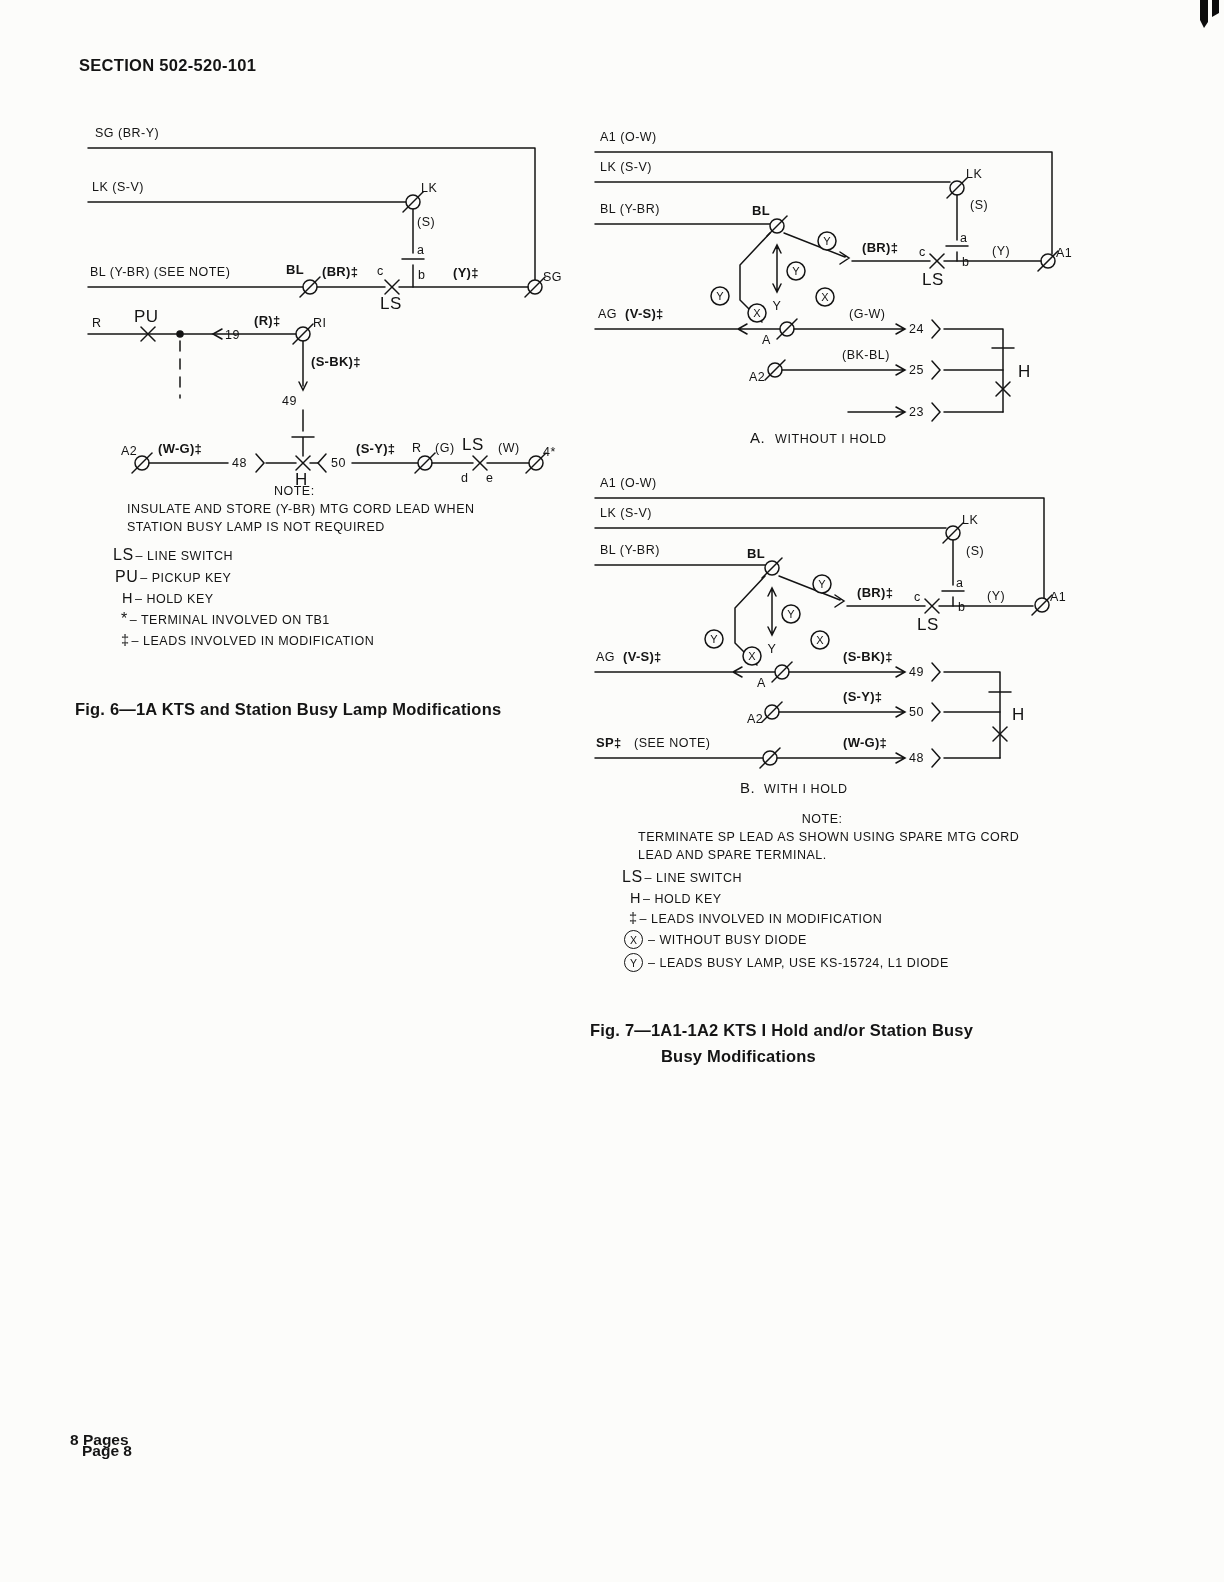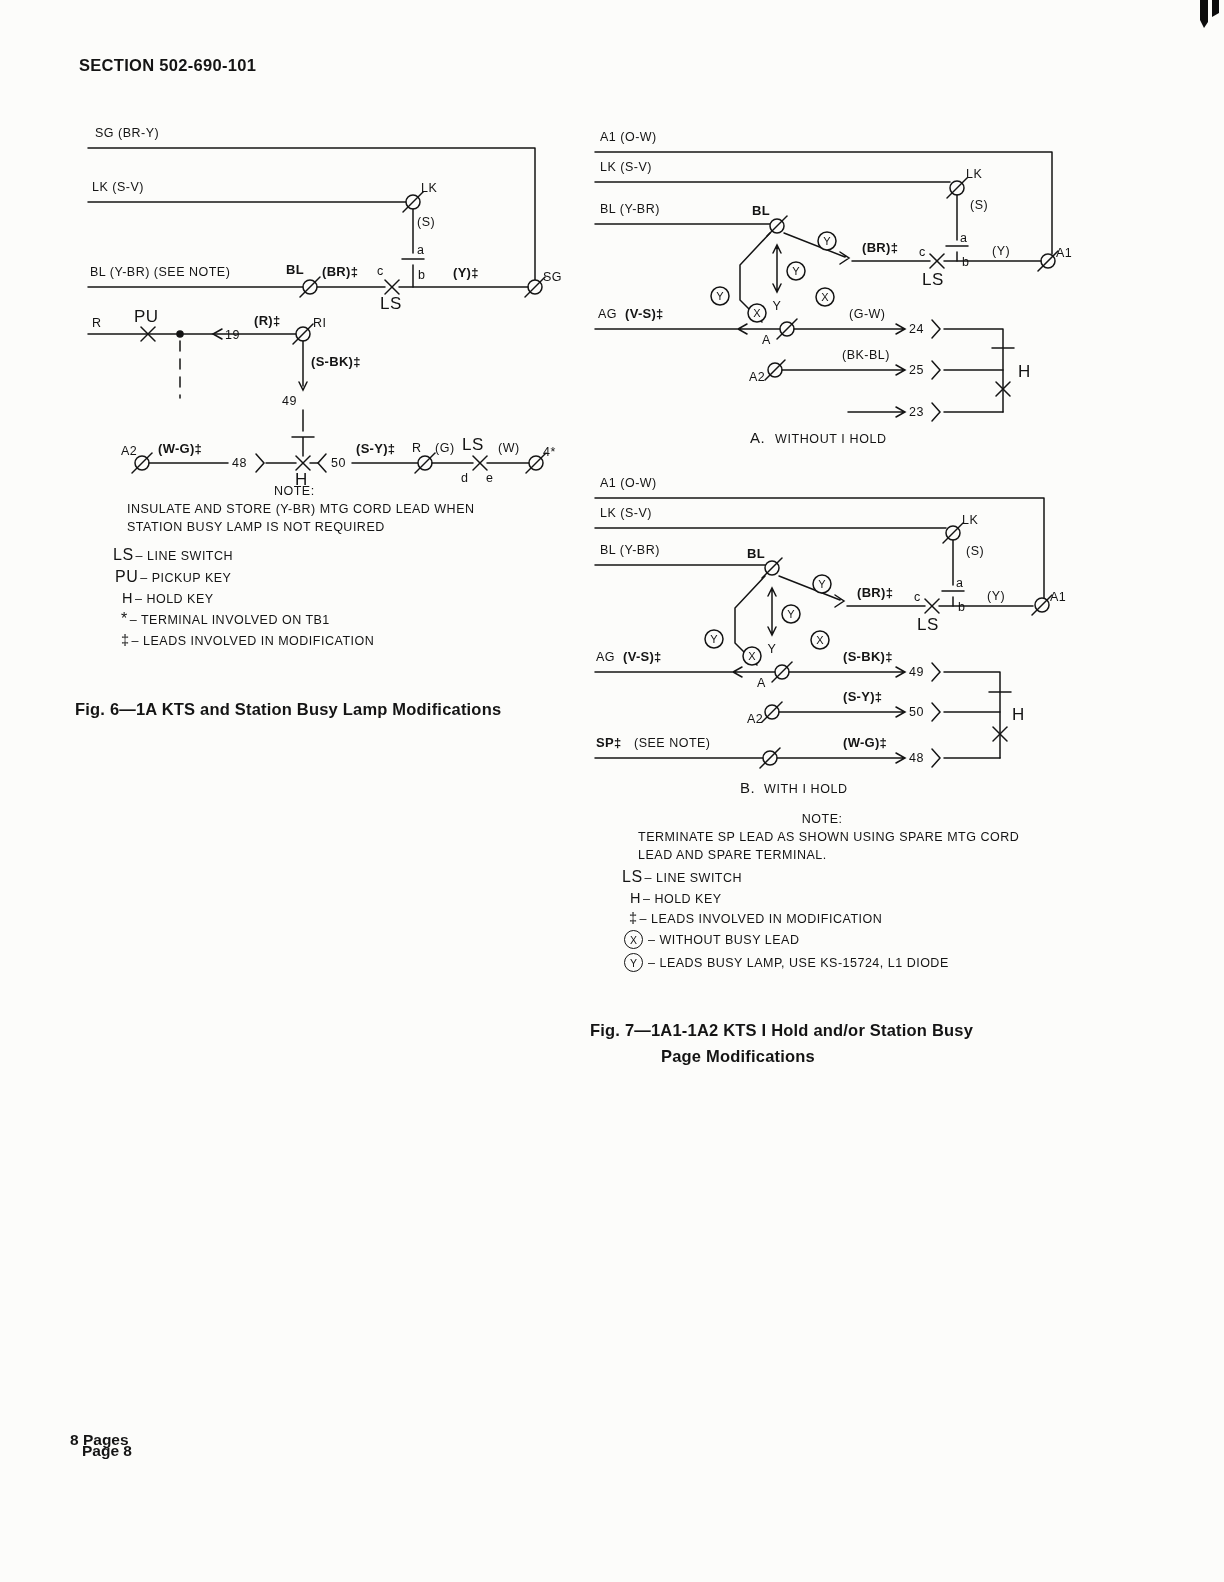--- a/index.html
+++ b/index.html
@@ -28,21 +28,21 @@
   text.t{font-size:12.5px;letter-spacing:.5px;}
   text.tb{font-size:13px;font-weight:bold;letter-spacing:.3px;}
   text.big{font-size:17px;letter-spacing:.5px;}
   text.cs{font-size:11px;}
   text.capA{font-size:15px;letter-spacing:.5px;}
   text.capT{font-size:12.5px;letter-spacing:.6px;}
 </style>
 </head>
 <body>
 
-<div class="abs header" style="left:79px;top:56px;">SECTION 502-690-101</div>
+<div class="abs header" style="left:79px;top:56px;">SECTION 502-520-101</div>
 
 <svg class="abs" style="left:0;top:0;" width="1224" height="1582" viewBox="0 0 1224 1582">
   <defs>
     <g id="term">
       <circle r="7" fill="#fcfcfa"></circle>
       <line x1="-10" y1="10" x2="10" y2="-10"></line>
     </g>
     <g id="xkey">
       <line x1="-7" y1="-7" x2="7" y2="7"></line>
       <line x1="-7" y1="7" x2="7" y2="-7"></line>
@@ -344,27 +344,27 @@
     <span class="ld">– HOLD KEY</span>
   </div>
   <div class="lr" style="padding-left:7px;">
     <span class="lt md">‡</span>
     <span class="ld">– LEADS INVOLVED IN MODIFICATION</span>
   </div>
   <div class="lr center" style="padding-left:2px;margin-top:3px;">
     <span class="circ-sym">
         <span>X</span>
       </span>
-    <span class="ld">– WITHOUT BUSY LEAD</span>
+    <span class="ld">– WITHOUT BUSY DIODE</span>
   </div>
   <div class="lr center" style="padding-left:2px;margin-top:4px;">
     <span class="circ-sym">
         <span>Y</span>
       </span>
     <span class="ld">– LEADS BUSY LAMP, USE KS-15724, L1 DIODE</span>
   </div>
 </div>
 
 <div class="abs caption" style="left:590px;top:1021px;">Fig. 7—1A1-1A2 KTS I Hold and/or Station Busy</div>
-<div class="abs caption" style="left:661px;top:1047px;">Page Modifications</div>
+<div class="abs caption" style="left:661px;top:1047px;">Busy Modifications</div>
 
 <div class="abs footer" style="left:82px;top:1442px;">Page 8</div>
 <div class="abs footer" style="left:70px;top:1431px;">8 Pages</div>
 
 </body></html>

